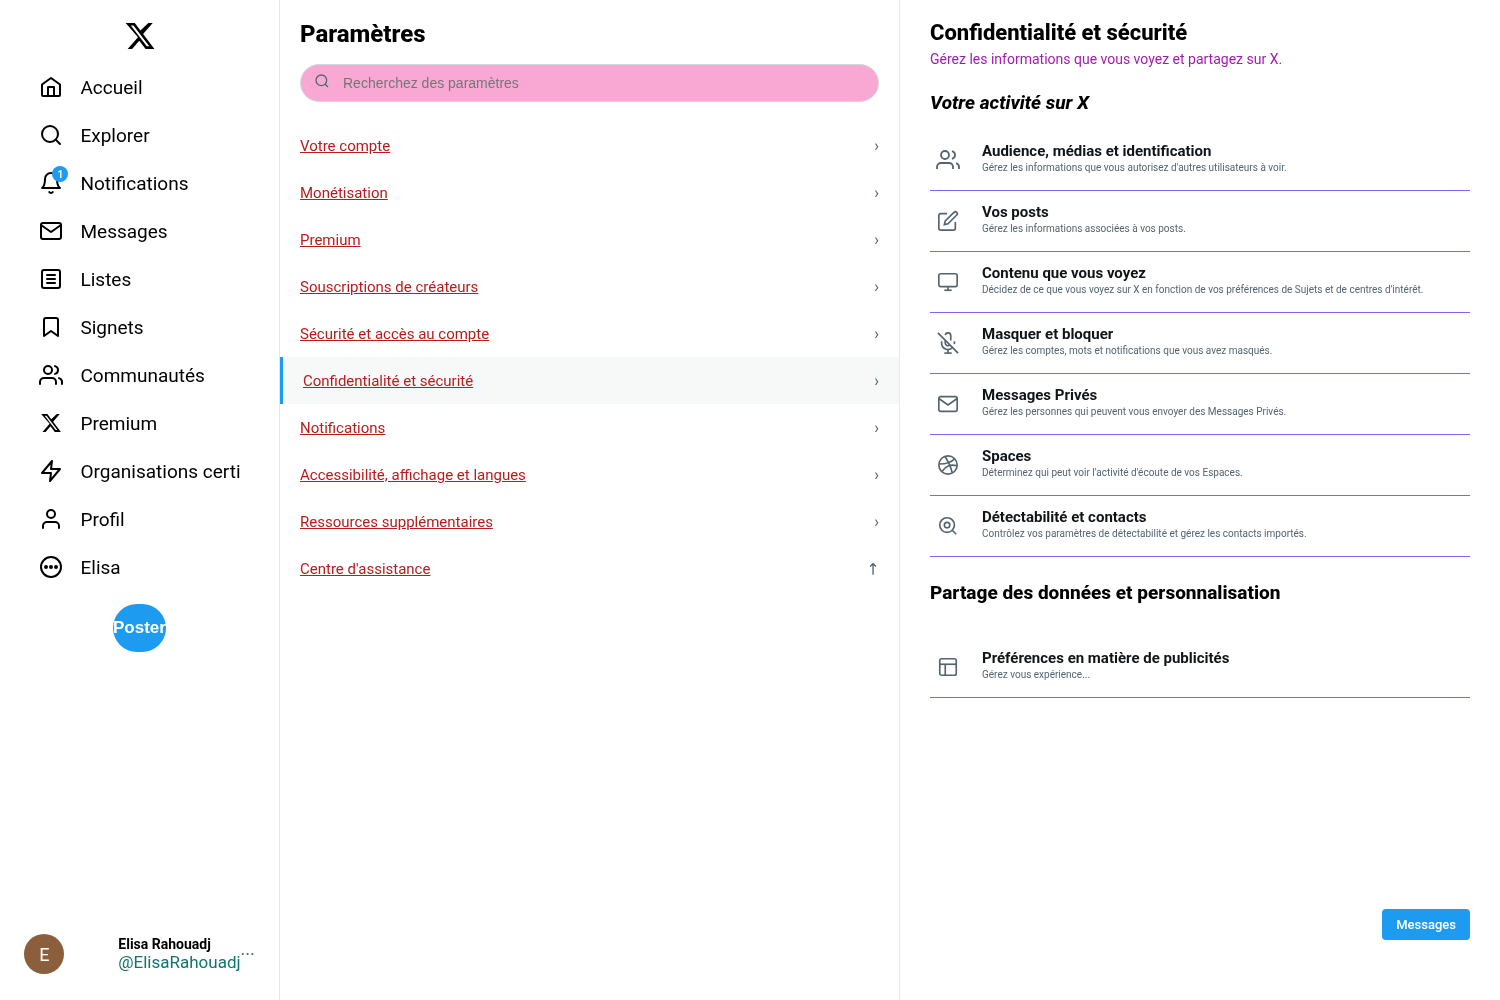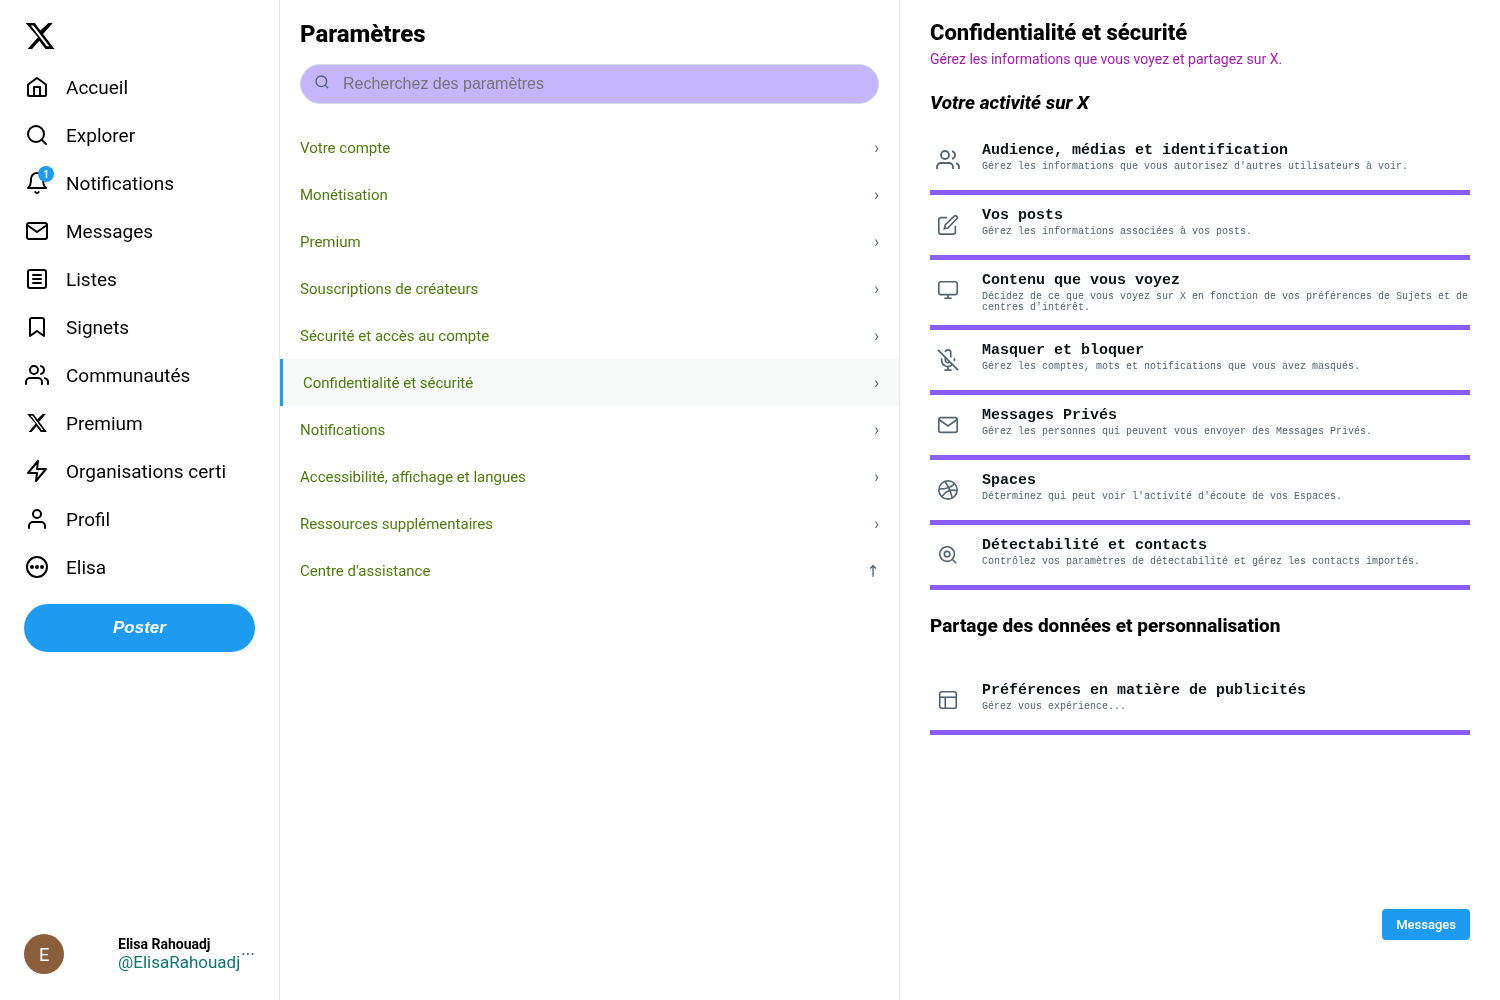--- a/index.html
+++ b/index.html
@@ -14,20 +14,21 @@
 
     
     .sidebar {
       width: 280px;
       min-width: 280px;
       padding: 8px 12px;
       display: flex;
       flex-direction: column;
       border-right: 1px solid #e7e7e7;
       height: 100%;
+      align-items: center;
     }
     .sidebar-logo {
       padding: 12px 12px 4px 12px;
       margin-bottom: 4px;
     }
     .sidebar-logo svg {
       width: 32px;
       height: 32px;
     }
     .nav-item {
@@ -76,21 +77,20 @@
       background: #1d9bf0;
       color: #fff;
       border: none;
       border-radius: 9999px;
       padding: 14px 0;
       font-size: 17px;
       font-weight: 700;
       cursor: pointer;
       margin: 12px 12px 0 12px;
       text-align: center;
-      font-style: italic;
     }
     .user-profile {
       display: flex;
       align-items: center;
       padding: 10px 12px;
       border-radius: 9999px;
       cursor: pointer;
       margin-top: auto;
       margin-bottom: 8px;
     }
@@ -141,23 +141,23 @@
     }
     .search-bar {
       margin: 0 20px 20px 20px;
       position: relative;
     }
     .search-bar input {
       width: 100%;
       padding: 10px 16px 10px 42px;
       border: 1px solid #cfd9de;
       border-radius: 9999px;
-      font-size: 16px;
+      font-size: 14px;
       color: #536471;
-      background: #c4b5fd;
+      background: #f9a8d4;
       outline: none;
     }
     .search-bar .search-icon-wrap {
       position: absolute;
       left: 14px;
       top: 50%;
       transform: translateY(-50%);
       color: #536471;
       font-size: 15px;
     }
@@ -169,21 +169,22 @@
       cursor: pointer;
       transition: background 0.15s;
       border-radius: 0;
     }
     .settings-item.active {
       background: #f7f9f9;
       border-left: 3px solid #1d9bf0;
     }
     .settings-item-label {
       font-size: 15px;
-      color: #4d7c0f;
+      color: #b91c1c;
+      text-decoration: underline;
     }
     .settings-item-arrow {
       color: #536471;
       font-size: 16px;
     }
     .settings-item-arrow.external {
       transform: rotate(-45deg);
       display: inline-block;
     }
 
@@ -207,22 +208,21 @@
     .section-heading {
       font-size: 19px;
       font-weight: 800;
       margin-bottom: 16px;
       font-style: italic;
     }
     .activity-item {
       display: flex;
       align-items: flex-start;
       padding: 12px 0;
-      border-bottom: 5px solid #8b5cf6;
-      font-family: Liberation Mono, monospace;
+      border-bottom: 1px solid #8b5cf6;
     }
     .activity-item:last-child {
       border-bottom: none;
     }
     .activity-icon {
       width: 36px;
       height: 36px;
       display: flex;
       align-items: center;
       justify-content: center;

